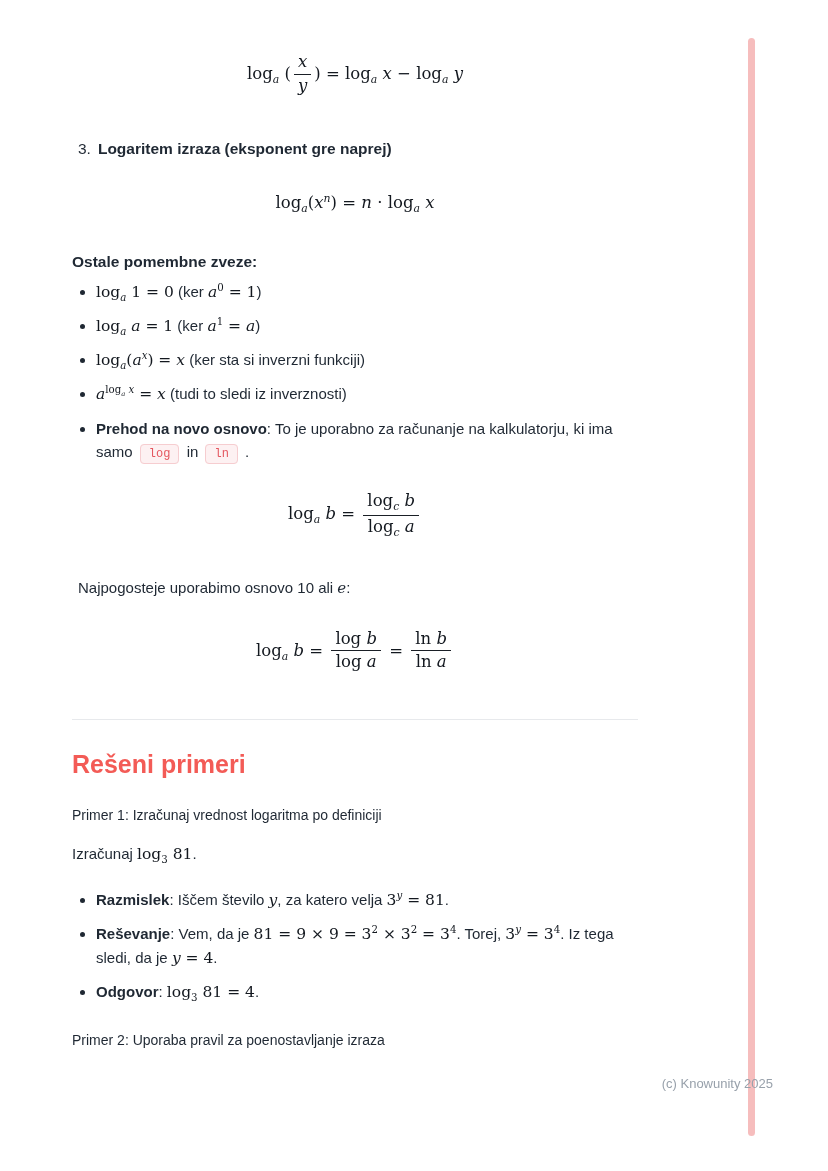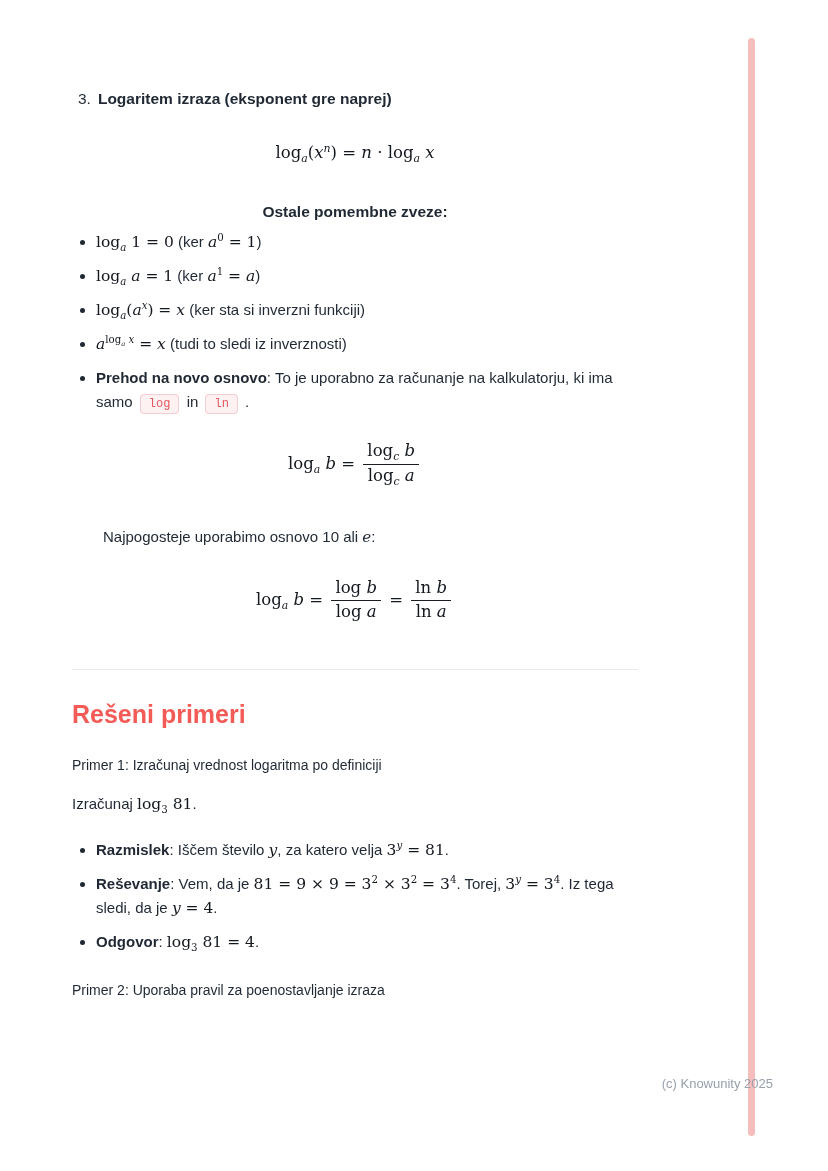--- a/index.html
+++ b/index.html
@@ -21,25 +21,25 @@
   sub,sup{font-size:0.66em;line-height:1;}
   .frac{display:inline-flex;flex-direction:column;text-align:center;vertical-align:middle;line-height:1.25;margin:0 3px;}
   .frac .num{display:block;padding:0 4px 1px;border-bottom:1.2px solid #1a1f26;}
   .frac .den{display:block;padding:1px 4px 0;}
 
   
   .formula-1{margin-top:6px;}
   .numbered-item{margin-top:44px;font-size:15.5px;margin-left:6px;}
   .numbered-item .num{margin-right:7px;}
   .formula-2{margin-top:34px;}
-  .bold-para{margin-top:38px;font-size:15.5px;font-weight:bold;text-align:center;}
+  .bold-para{margin-top:38px;font-size:15.5px;font-weight:bold;}
   ul.bullets{margin-top:9px;padding-left:24px;list-style:disc;}
   ul.bullets li{margin-bottom:10px;line-height:1.55;font-size:15px;}
   .formula-3{margin-top:28px;}
-  .indented{margin-top:40px;margin-left:31px;font-size:15px;}
+  .indented{margin-top:40px;margin-left:6px;font-size:15px;}
   .formula-4{margin-top:32px;}
   hr.divider{margin-top:46px;border:none;border-top:1px solid #e7e9ec;height:0;}
   h1.solved-heading{margin-top:30px;font-size:25px;font-weight:bold;color:var(--accent,#f35b56);}
   h2.sub-heading{margin-top:28px;font-size:14px;font-weight:normal;}
   p.para{margin-top:20px;font-size:15px;line-height:1.5;}
   ul.bullets.examples{margin-top:22px;}
 
   .chip{
     font-family:"Liberation Mono",monospace;
     font-size:12px;
@@ -57,20 +57,24 @@
     background:var(--bar,#f6bdbd);border-radius:4px;
   }
   .footer{position:absolute;right:55px;top:1076px;font-size:13px;color:#98a1ab;text-align:center;}
 </style>
 </head>
 <body>
 
 <div class="page">
   <main class="content">
 
+    <div class="formula formula-1">log<sub><i>a</i></sub> (<span class="frac">
+          <span class="num"><i>x</i></span>
+          <span class="den"><i>y</i></span>
+        </span>) = log<sub><i>a</i></sub> <i>x</i> − log<sub><i>a</i></sub> <i>y</i></div>
 
     <div class="numbered-item">
       <span class="num">3.</span><strong>Logaritem izraza (eksponent gre naprej)</strong>
     </div>
 
     <div class="formula formula-2">log<sub><i>a</i></sub>(<i>x</i><sup><i>n</i></sup>) = <i>n</i> · log<sub><i>a</i></sub> <i>x</i></div>
 
     <p class="bold-para">Ostale pomembne zveze:</p>
 
     <ul class="bullets">

